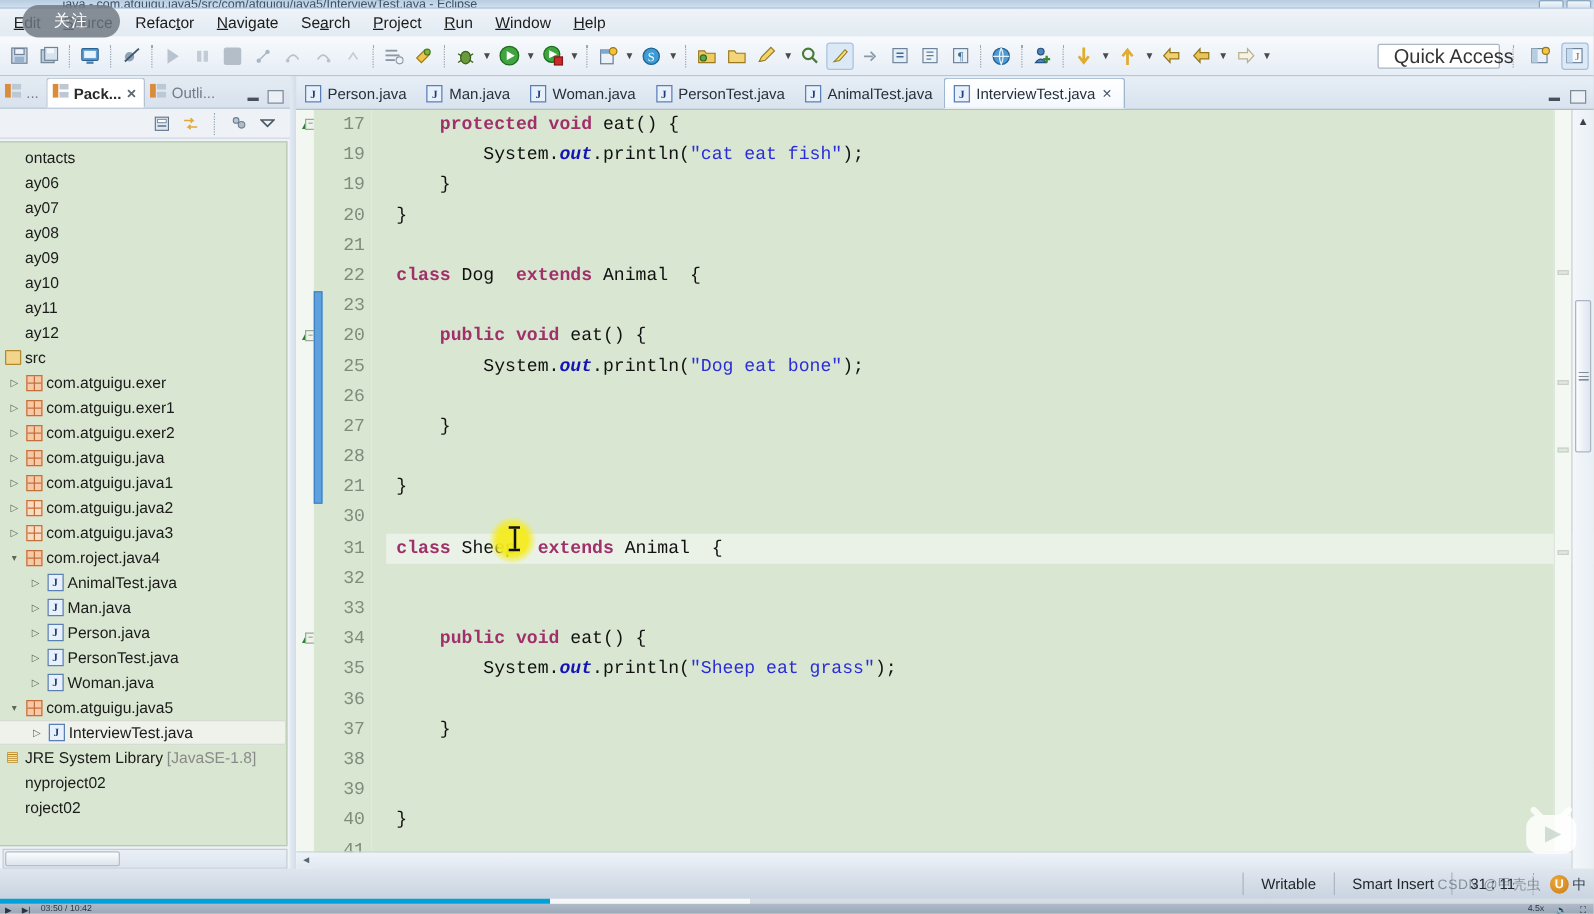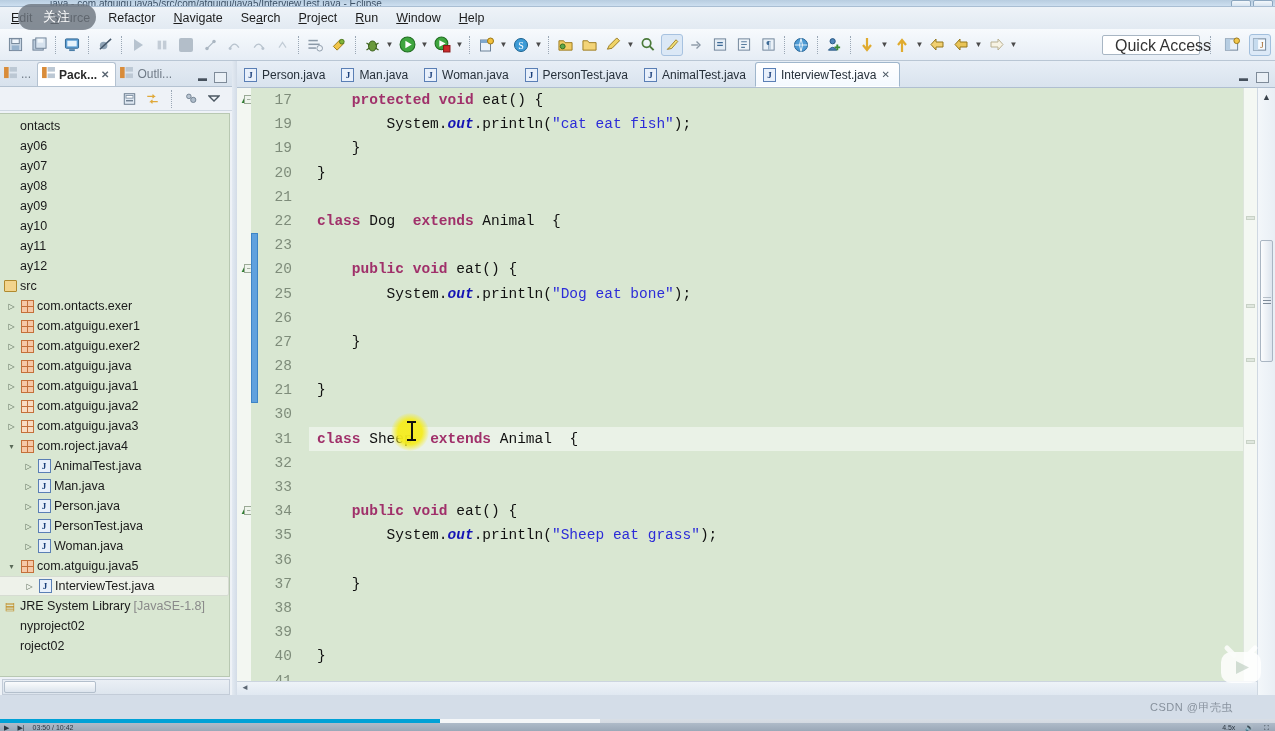--- a/index.html
+++ b/index.html
@@ -742,21 +742,21 @@
             <span class="ticon">
               <span class="src-ico"></span>
             </span>
             <span>src</span>
           </div>
           <div class="trow" style="padding-left: 19px;">
             <span class="tarrow">▷</span>
             <span class="ticon">
               <span class="pkg-ico"></span>
             </span>
-            <span>com.ontacts.exer</span>
+            <span>com.atguigu.exer</span>
           </div>
           <div class="trow" style="padding-left: 19px;">
             <span class="tarrow">▷</span>
             <span class="ticon">
               <span class="pkg-ico"></span>
             </span>
             <span>com.atguigu.exer1</span>
           </div>
           <div class="trow" style="padding-left: 19px;">
             <span class="tarrow">▷</span>
@@ -1008,20 +1008,31 @@
 
       <div class="hscroll-ed">
         <div class="lt">◄</div>
       </div>
 
       <div class="clickspot" style="left:154px; top:352px;"></div>
       <div class="ibeam" style="left:170px; top:360px;"></div>
     </div>
   </div>
 
+  <div class="statusbar">
+    <div style="flex:1 1 auto"></div>
+    <div class="sb-cell">Writable</div>
+    <div class="sb-cell">Smart Insert</div>
+    <div class="sb-cell">31 : 11</div>
+    <div class="sb-dots"></div>
+    <div class="sb-right">
+      <div class="ime-u">U</div>
+      <div class="ime-g">中</div>
+    </div>
+  </div>
 
   <div class="csdn-wm">CSDN @甲壳虫</div>
 
   <div class="bili-wm">
     <svg width="52" height="50" viewBox="0 0 52 50">
       <path d="M12 9 L19 16 M40 9 L33 16" stroke="#ffffff" stroke-width="5" stroke-linecap="round" fill="none" opacity="0.92"></path>
       <rect x="6" y="13" width="40" height="31" rx="10" fill="#ffffff" opacity="0.94"></rect>
       <path d="M21 22 L34 28.5 L21 35 Z" fill="#c9d6cb" opacity="0.85"></path>
     </svg>
   </div>

